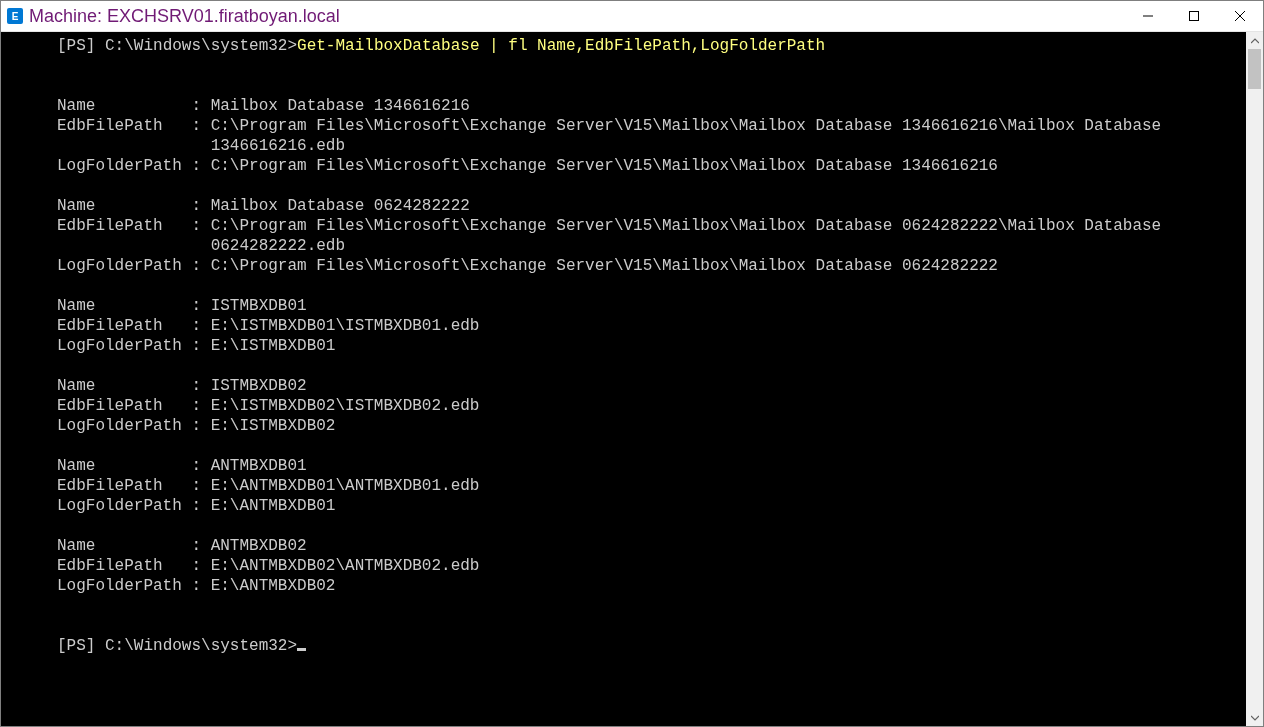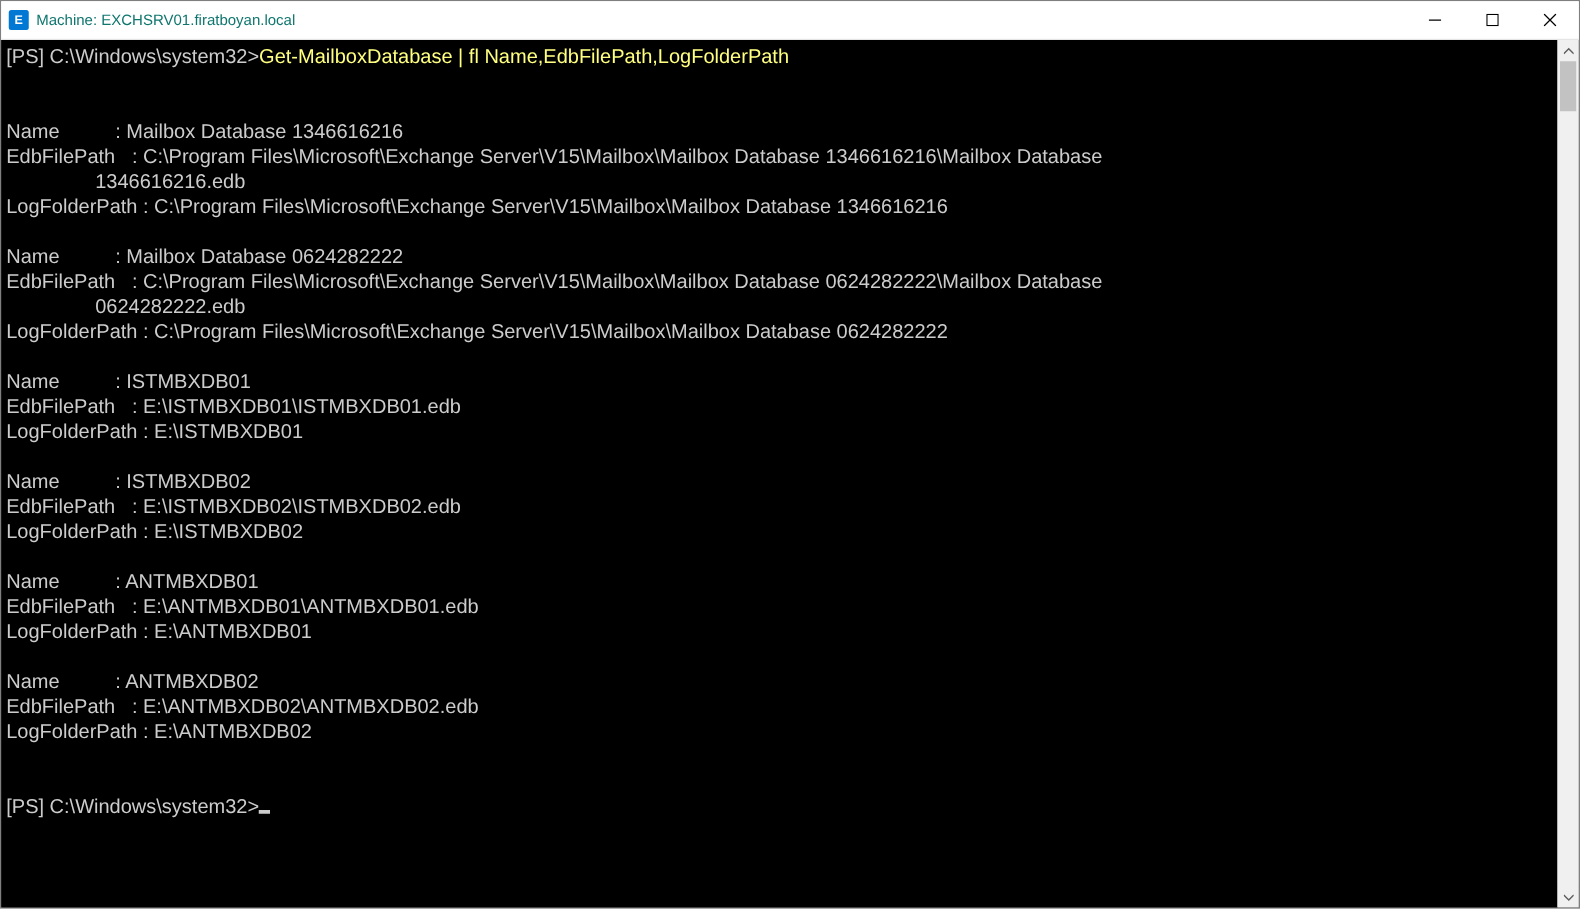--- a/index.html
+++ b/index.html
@@ -40,22 +40,22 @@
     color: #ffffff;
     font-size: 10px;
     font-weight: 600;
     display: flex;
     align-items: center;
     justify-content: center;
     border-radius: 2px;
     font-family: "Segoe UI", sans-serif;
   }
   .title-text {
-    font-size: 12px;
-    color: #0f766e;
+    font-size: 18px;
+    color: #701a75;
   }
   .win-controls {
     display: flex;
     height: 100%;
   }
   .win-btn {
     width: 46px;
     height: 100%;
     display: flex;
     align-items: center;
@@ -69,26 +69,27 @@
   .console-wrap {
     flex: 1 1 auto;
     display: flex;
     background: #000000;
     overflow: hidden;
   }
   .console {
     flex: 1 1 auto;
     background: #000000;
     color: #cccccc;
-    font-family: Liberation Sans, sans-serif;
+    font-family: Liberation Mono, monospace;
     font-size: 16px;
     line-height: 20px;
-    padding: 4px 2px 4px 4px;
+    padding: 4px 2px 4px 20px;
     white-space: pre;
     overflow: hidden;
+    margin-left: 36px;
   }
   .scrollbar {
     width: 17px;
     flex: 0 0 17px;
     background: #f0f0f0;
     display: flex;
     flex-direction: column;
   }
   .sb-btn {
     height: 17px;

